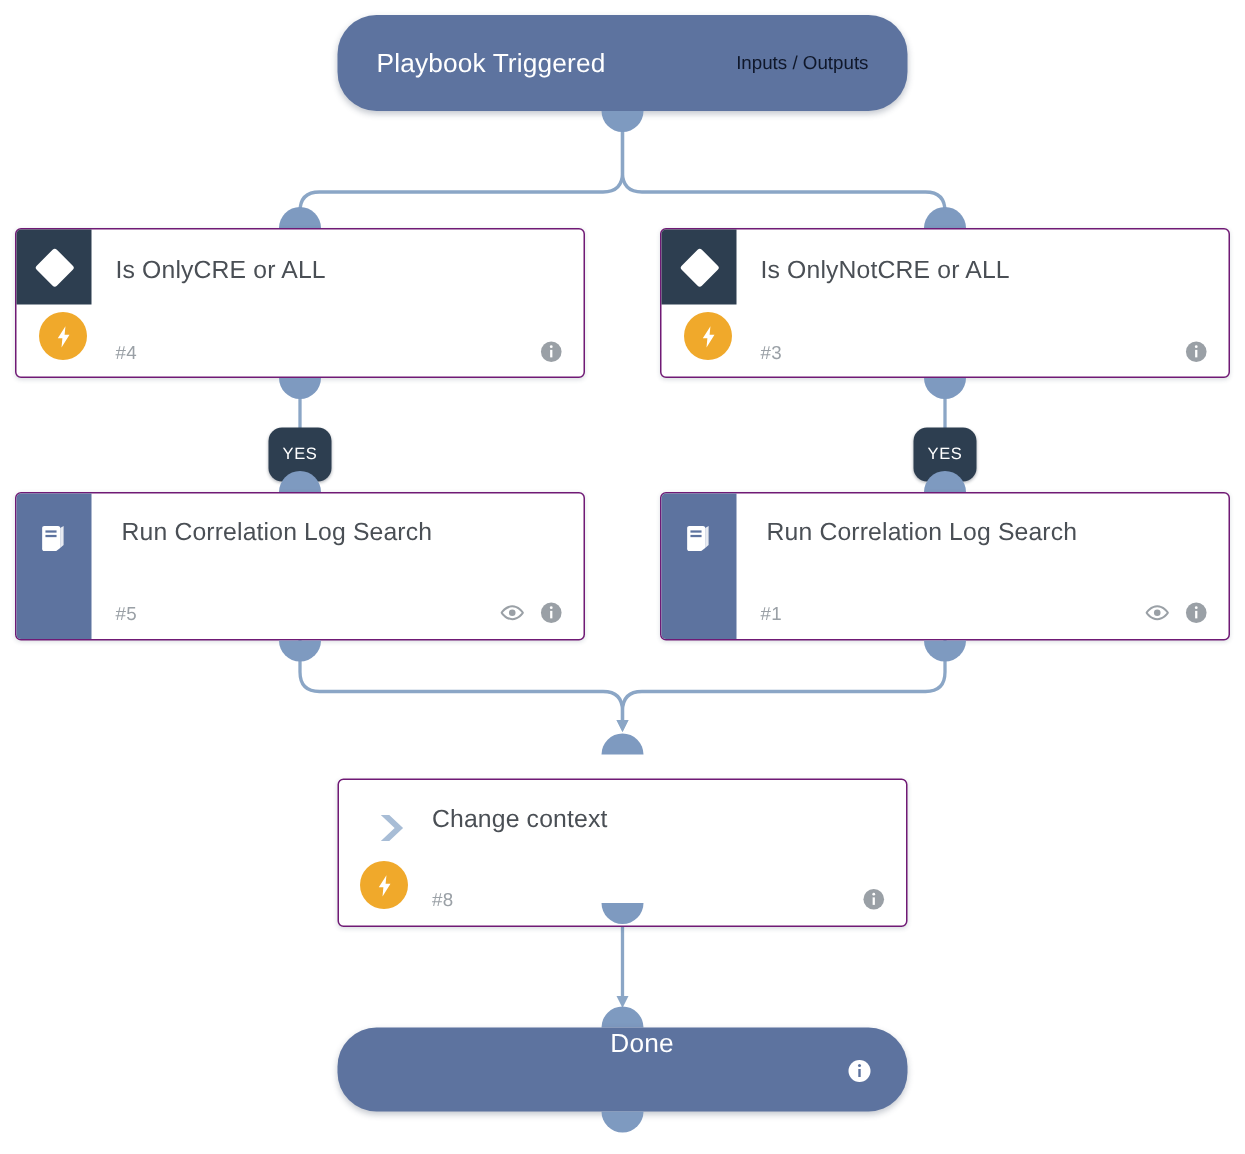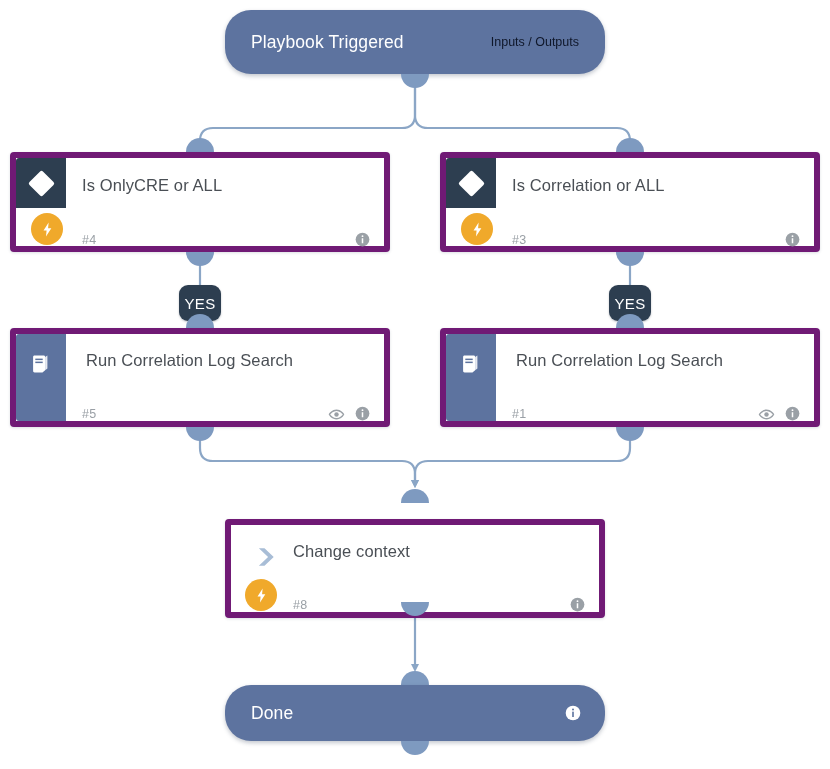--- a/index.html
+++ b/index.html
@@ -64,21 +64,21 @@
   .pill-info {
     margin-left: auto;
     margin-right: 24px;
     display: flex;
     align-items: center;
   }
 
   
   .card {
     background: #ffffff;
-    border: 6px solid #701a75;
+    border: 1px solid #701a75;
     border-radius: 4px;
     box-shadow: 0 1px 3px rgba(40,55,80,0.16);
     overflow: visible;
   }
   .card-body {
     position: relative;
     height: 100%;
     box-sizing: border-box;
   }
   .card-title {
@@ -153,21 +153,21 @@
     align-items: center;
     justify-content: center;
   }
 
   
   .chip {
     position: absolute;
     background: #2d3e50;
     border-radius: 9px;
     color: #ffffff;
-    font-size: 15px;
+    font-size: 11px;
     display: flex;
     align-items: center;
     justify-content: center;
     letter-spacing: .4px;
     box-shadow: 0 1px 2px rgba(30,40,55,0.3);
   }
 
   
   .port {
     position: absolute;
@@ -239,21 +239,21 @@
     </div>
   </div>
   <div class="port bottom" style="left:186px; top:252px;"></div>
 
   <div class="port top" style="left:616px; top:138px;"></div>
   <div class="node card" style="left:440px; top:152px; width:380px; height:100px;">
     <div class="card-body">
       <div class="cond-sq">
         <span class="diamond"></span>
       </div>
-      <div class="card-title" style="left:66px; top:18px;">Is Correlation or ALL</div>
+      <div class="card-title" style="left:66px; top:18px;">Is OnlyNotCRE or ALL</div>
       <div class="bolt-badge" style="left:15px; top:55px;">
         <svg width="17" height="17" viewBox="0 0 24 24" aria-hidden="true">
           <path d="M13.6 2 6.4 13.4h4.3L9.9 22l7.5-11.9h-4.6z" fill="#ffffff"></path>
         </svg>
       </div>
       <div class="card-num" style="left:66px; top:75px;">#3</div>
       <div class="card-icons" style="right:14px; top:74px;">
         <span>
           <svg width="15" height="15" viewBox="0 0 24 24">
             <circle cx="12" cy="12" r="11" fill="#9aa0a6"></circle>
@@ -355,21 +355,21 @@
             <rect x="10.8" y="10" width="2.4" height="8" fill="#ffffff"></rect>
             <circle cx="12" cy="6.6" r="1.5" fill="#ffffff"></circle>
           </svg>
         </span>
       </div>
     </div>
   </div>
   <div class="port bottom" style="left:401px; top:602px;"></div>
 
   <div class="port top" style="left:401px; top:671px;"></div>
-  <div class="node pill" style="left:225px; top:685px; width:380px; height:56px;">
+  <div class="node pill" style="left:225px; top:685px; width:380px; height:56px;flex-direction:column;">
     <span class="pill-title">Done</span>
     <span class="pill-info">
       <svg width="16" height="16" viewBox="0 0 24 24">
         <circle cx="12" cy="12" r="11" fill="#ffffff"></circle>
         <rect x="10.8" y="10" width="2.4" height="8" fill="#5d739f"></rect>
         <circle cx="12" cy="6.6" r="1.5" fill="#5d739f"></circle>
       </svg>
     </span>
   </div>
   <div class="port bottom" style="left:401px; top:741px;"></div>

